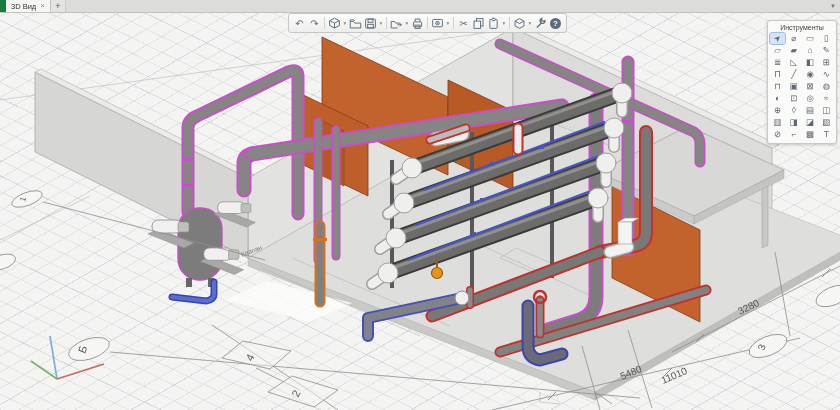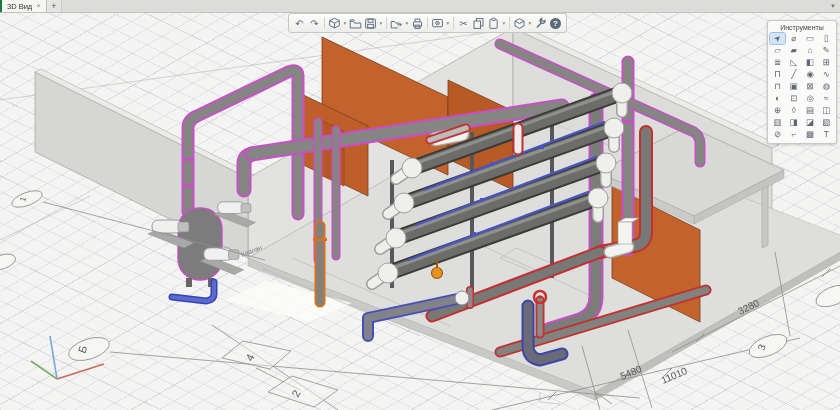--- a/index.html
+++ b/index.html
@@ -9,21 +9,21 @@
     background-color:#f4f4f2;
     background-image:
       repeating-linear-gradient(26deg, rgba(190,192,202,.30) 0 1px, transparent 1px 14px),
       repeating-linear-gradient(150deg, rgba(190,192,202,.30) 0 1px, transparent 1px 14px),
       repeating-linear-gradient(26deg, rgba(175,177,190,.22) 0 1px, transparent 1px 70px),
       repeating-linear-gradient(150deg, rgba(175,177,190,.22) 0 1px, transparent 1px 70px);
   }
   
   .tabbar{position:absolute;left:0;top:0;width:840px;height:12px;background:#dcdcda;
     border-bottom:1px solid #c2c2c0;z-index:30;display:flex;align-items:stretch;}
-  .tab{background:#f6f6f4;border-right:1px solid #c2c2c0;border-left:2px solid #15803d;
+  .tab{background:#f6f6f4;border-right:1px solid #c2c2c0;border-left:6px solid #15803d;
     display:flex;align-items:center;gap:4px;padding:0 5px;font-size:7.5px;color:#333;}
   .tab-close{color:#888;font-size:8px;line-height:1;cursor:default;}
   .tab-new{width:14px;display:flex;align-items:center;justify-content:center;
     font-size:9px;color:#555;border-right:1px solid #cacac8;background:#e4e4e2;}
   .tab-overflow{margin-left:auto;width:14px;display:flex;align-items:center;justify-content:center;
     font-size:6px;color:#777;}
   
   .toolbar{position:absolute;left:288px;top:13px;height:18px;z-index:30;display:flex;align-items:center;
     background:linear-gradient(#fcfcfa,#ededeb);border:1px solid #c6c6c4;border-radius:3px;padding:0 3px;}
   .tbtn{width:15px;height:15px;display:flex;align-items:center;justify-content:center;

